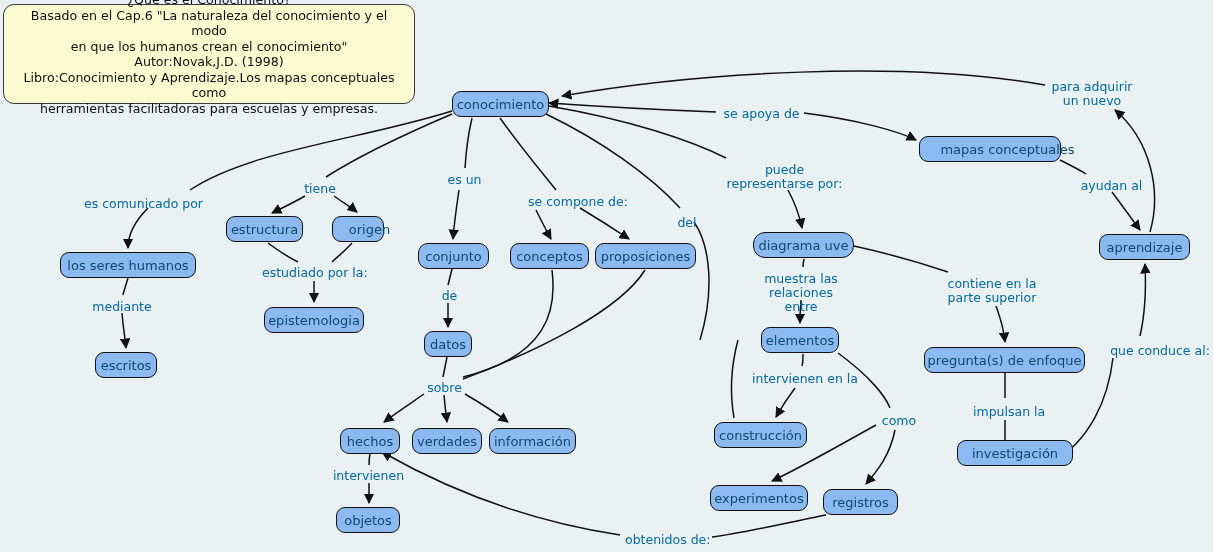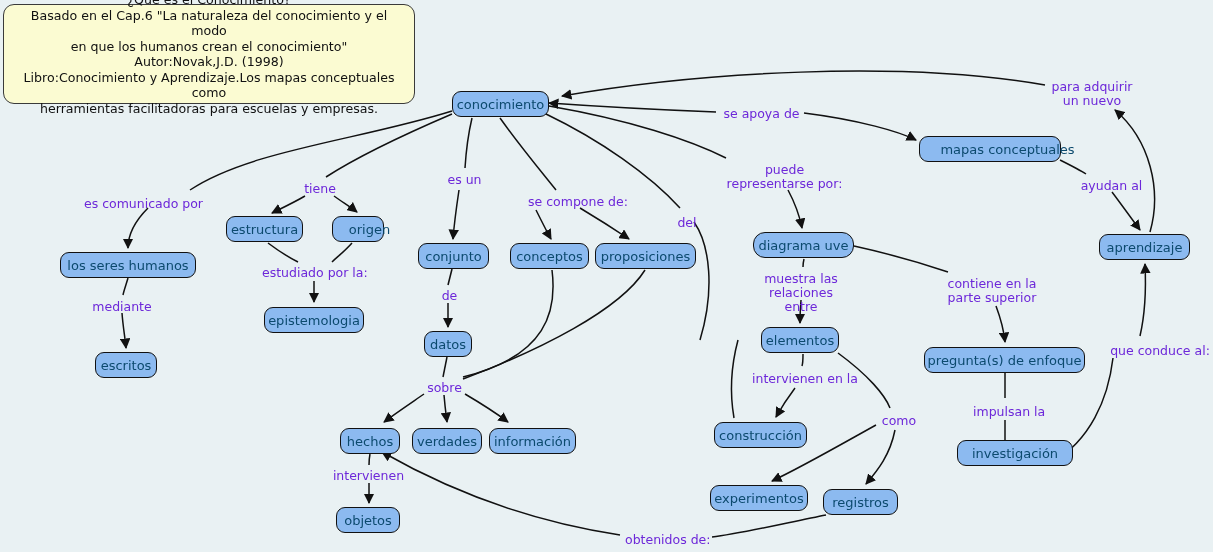--- a/index.html
+++ b/index.html
@@ -35,21 +35,21 @@
     line-height: 1;
     display: flex;
     align-items: center;
     justify-content: center;
     white-space: nowrap;
     padding: 0 9px;
     height: 26px;
   }
   .linklabel {
     position: absolute;
-    color: #6d28d9;
+    color: #0369a1;
     font-size: 12.5px;
     line-height: 14px;
     white-space: nowrap;
     text-align: center;
   }
   .linklabel.two {
     white-space: normal;
   }
   #titlebox {
     position: absolute;
@@ -170,21 +170,21 @@
     <div>Libro:Conocimiento y Aprendizaje.Los mapas conceptuales como</div>
     <div>herramientas facilitadoras para escuelas y empresas.</div>
   </div>
 
   <div id="node-layer">
       <div class="node" style="left: 452px; top: 91px; width: 97px;">conocimiento</div>
       <div class="node" style="left: 919px; top: 136px; width: 142px; padding-left: 44px;">mapas conceptuales</div>
       <div class="node" style="left: 226px; top: 216px; width: 77px;">estructura</div>
       <div class="node" style="left: 332px; top: 216px; width: 52px; padding-left: 32px;">origen</div>
       <div class="node" style="left: 60px; top: 252px; width: 136px;">los seres humanos</div>
-      <div class="node" style="left: 418px; top: 243px; width: 71px;">conjunto</div>
+      <div class="node" style="left: 418px; top: 243px; width: 71px; border-radius: 10px;">conjunto</div>
       <div class="node" style="left: 510px; top: 243px; width: 79px;">conceptos</div>
       <div class="node" style="left: 595px; top: 243px; width: 101px;">proposiciones</div>
       <div class="node" style="left: 753px; top: 232px; width: 101px; border-radius: 12px;">diagrama uve</div>
       <div class="node" style="left: 1099px; top: 234px; width: 91px;">aprendizaje</div>
       <div class="node" style="left: 264px; top: 307px; width: 100px;">epistemologia</div>
       <div class="node" style="left: 95px; top: 352px; width: 62px;">escritos</div>
       <div class="node" style="left: 424px; top: 331px; width: 48px;">datos</div>
       <div class="node" style="left: 761px; top: 327px; width: 78px;">elementos</div>
       <div class="node" style="left: 924px; top: 347px; width: 161px;">pregunta(s) de enfoque</div>
       <div class="node" style="left: 340px; top: 428px; width: 60px;">hechos</div>

